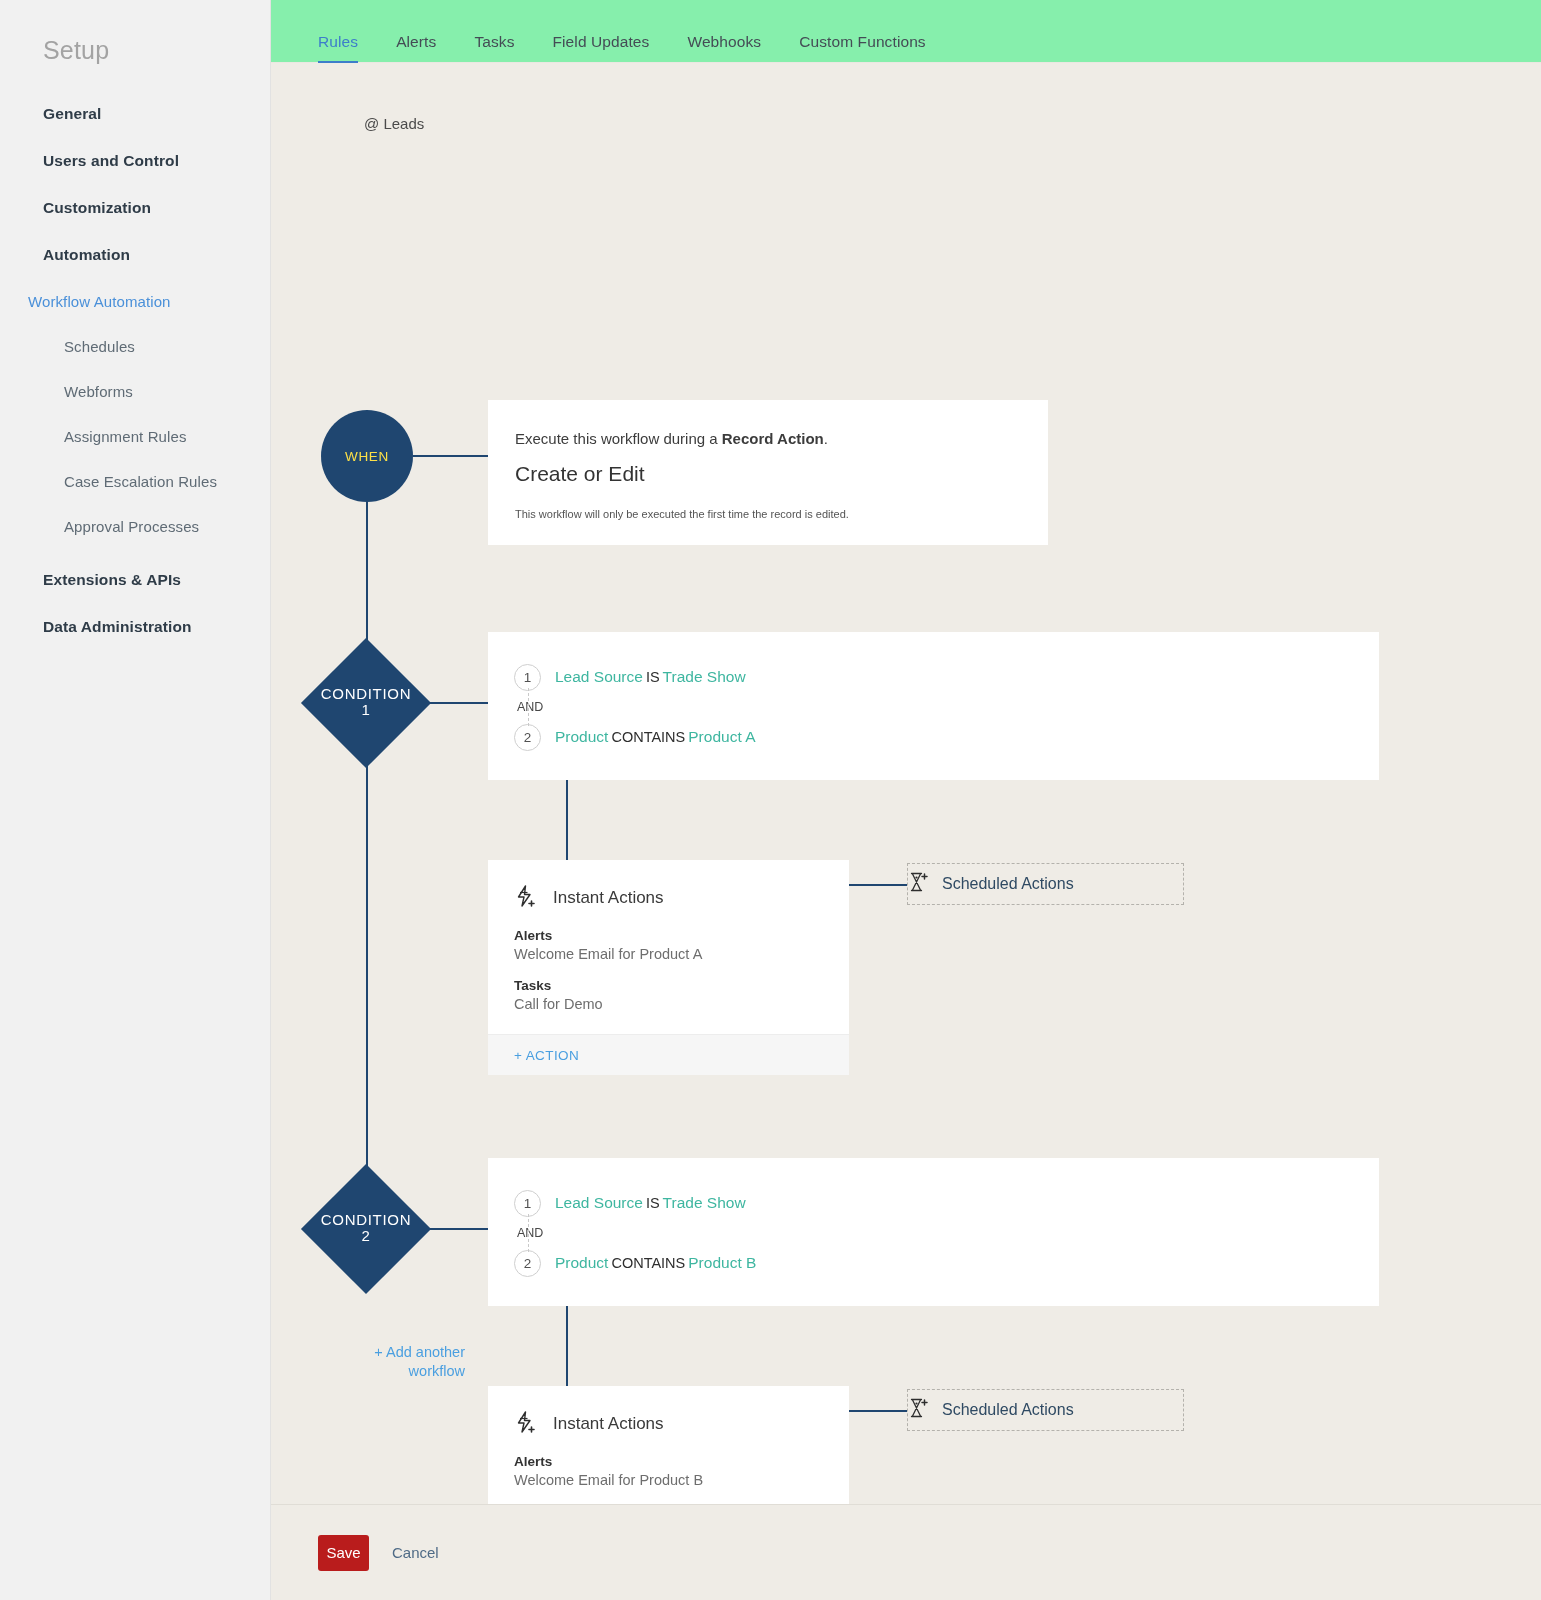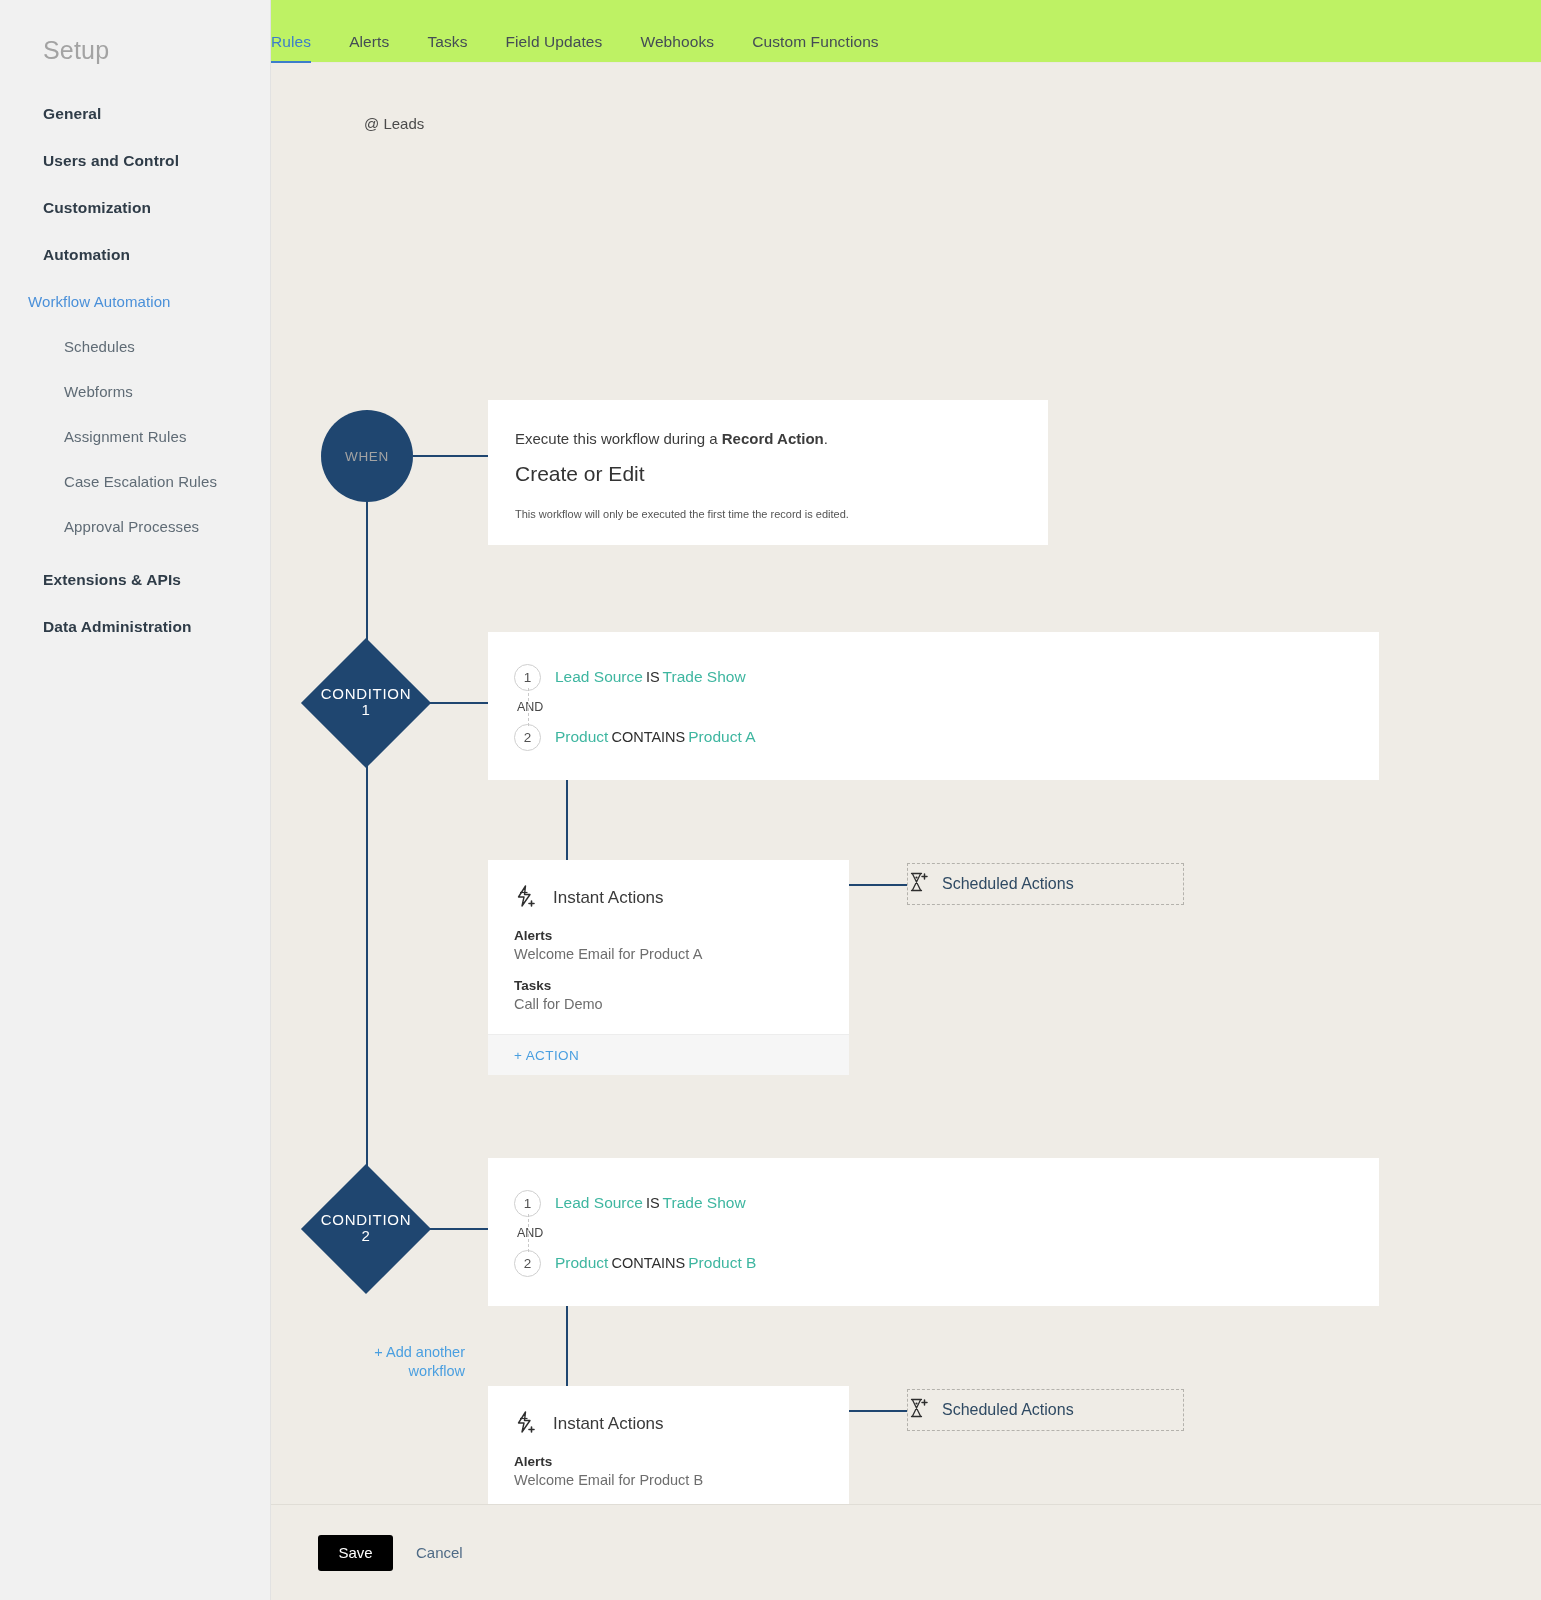--- a/index.html
+++ b/index.html
@@ -35,22 +35,22 @@
     padding: 0 0 0 64px; margin-bottom: 28px; cursor: pointer;
     letter-spacing: .1px;
   }
   .nav-sub.active { color: #4a90d9; padding-left: 28px; }
   .nav-spacer-top { margin-top: 36px; }
 
   
   .main { flex: 1 1 auto; position: relative; height: 1600px; background: #efece6; }
 
   .tabbar {
-    height: 63px; background: #bef264; width: 100%;
-    display: flex; align-items: flex-end; 
+    height: 63px; background: #86efac; width: 100%;
+    display: flex; align-items: flex-end; padding-left: 47px;
     border-bottom: 1px solid #ebe8e2;
   }
   .tab {
     font-size: 15.5px; color: #444c55; margin-right: 38px;
     padding-bottom: 11px; cursor: pointer; position: relative;
     letter-spacing: .1px;
   }
   .tab.active { color: #3d7dca; }
   .tab.active::after {
     content: ""; position: absolute; left: 0; right: 0; bottom: -1px;
@@ -77,21 +77,21 @@
   .wf-module { font-size: 15px; color: #4b4b4b; margin: 9px 0 0 46px; }
 
   
   .canvas { position: relative; width: 100%; height: 1360px; }
 
   .connector { position: absolute; background: #1f4670; }
 
   .when-circle {
     position: absolute; left: 50px; top: 278px;
     width: 92px; height: 92px; border-radius: 50%;
-    background: #1f4670; color: #a3a3a3;
+    background: #1f4670; color: #fde047;
     display: flex; align-items: center; justify-content: center;
     font-size: 13.5px; letter-spacing: .7px;
   }
 
   .card {
     position: absolute; background: #fff;
   }
   .when-card {
     left: 217px; top: 268px; width: 560px; height: 145px;
     padding: 30px 0 0 27px;
@@ -160,22 +160,22 @@
     line-height: 19px; cursor: pointer;
   }
 
   
   .footer {
     position: absolute; left: 0; bottom: 0; width: 100%; height: 96px;
     border-top: 1px solid #e0ddd6; background: #efece6;
     display: flex; align-items: center; padding-left: 47px;
   }
   .save-btn {
-    background: #000000; color: #fff; font-size: 15px;
-    border: none; border-radius: 3px; width: 75px; height: 36px;
+    background: #b91c1c; color: #fff; font-size: 15px;
+    border: none; border-radius: 3px; width: 51px; height: 36px;
     cursor: pointer; font-family: "Liberation Sans", sans-serif;
   }
   .cancel-btn {
     background: none; border: none; color: #4f6b86; font-size: 15px;
     margin-left: 23px; cursor: pointer; font-family: "Liberation Sans", sans-serif;
   }
 </style>
 </head>
 <body>
 

